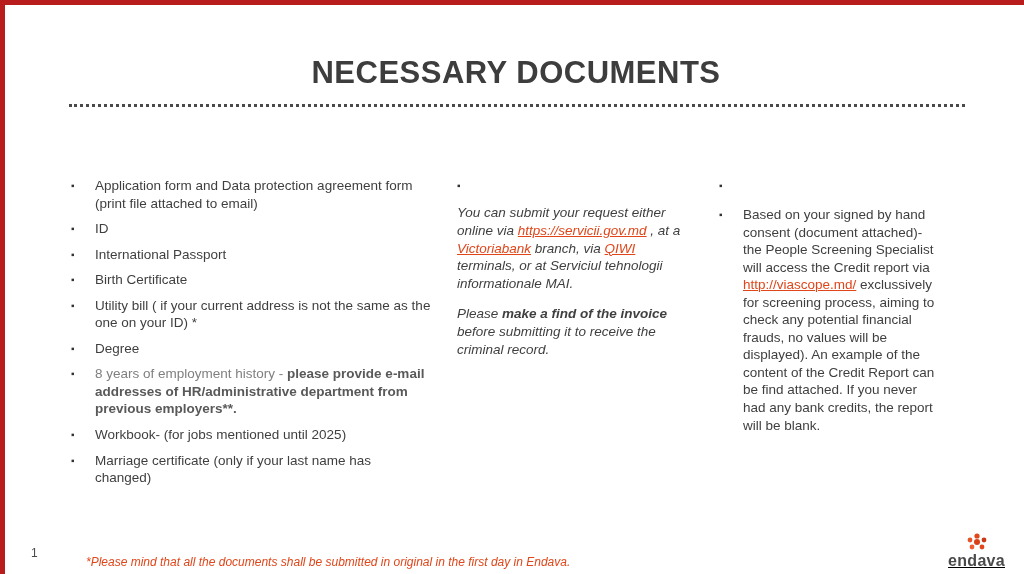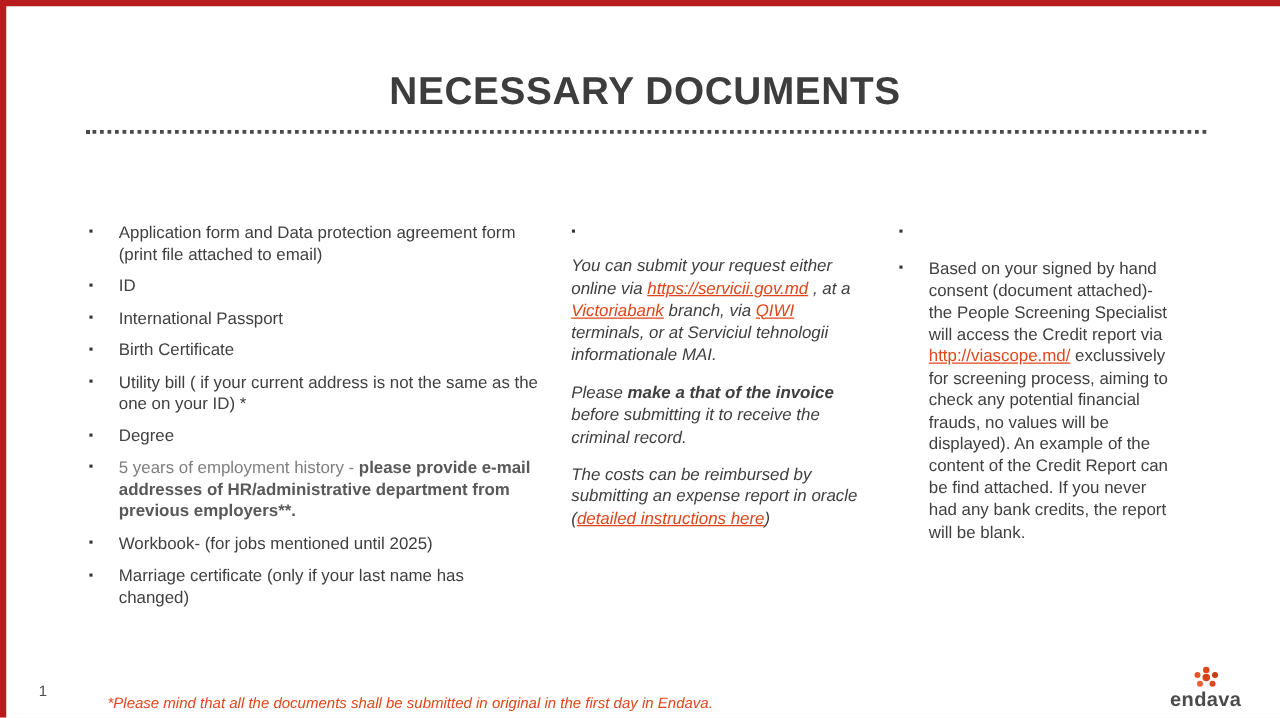--- a/index.html
+++ b/index.html
@@ -61,23 +61,24 @@
     margin-top: 12px;
   }
   .page-number {
     position: absolute;
     left: 26px; top: 541px;
     font-size: 12px;
     color: #4a4a4a;
   }
   .logo {
     position: absolute;
-    right: 34px; bottom: 8px;
+    right: 22px; bottom: 8px;
     text-align: center;
     line-height: 1;
+    text-decoration: underline;
   }
   .logo-mark { display: block; margin: 0 auto 1px auto; }
   .logo-text {
     font-size: 16px;
     color: #4a4a4a;
     letter-spacing: 0.3px;
     font-weight: bold;
   }
 </style>
 </head>
@@ -109,39 +110,38 @@
     <div class="li">
       <span class="mk">▪</span>
       <span class="tx">Utility bill ( if your current address is not the same as the one on your ID) *</span>
     </div>
     <div class="li">
       <span class="mk">▪</span>
       <span class="tx">Degree</span>
     </div>
     <div class="li">
       <span class="mk">▪</span>
-      <span class="tx"><span class="muted">5 years of employment history - </span><span class="boldtext">please provide e-mail addresses of HR/administrative department from previous employers**.</span></span>
+      <span class="tx"><span class="muted">8 years of employment history - </span><span class="boldtext">please provide e-mail addresses of HR/administrative department from previous employers**.</span></span>
     </div>
     <div class="li">
       <span class="mk">▪</span>
       <span class="tx">Workbook- (for jobs mentioned until 2025)</span>
     </div>
     <div class="li">
       <span class="mk">▪</span>
       <span class="tx">Marriage certificate (only if your last name has changed)</span>
     </div>
   </div>
 
   <div class="col col2">
     <div class="li">
       <span class="mk">▪</span>
     </div>
     <p class="ital"><span>You can submit your request either online via </span><a href="#" class="link">https://servicii.gov.md</a><span> , at a </span><a href="#" class="link">Victoriabank</a><span> branch, via </span><a href="#" class="link">QIWI</a><span> terminals, or at Serviciul tehnologii informationale MAI.</span></p>
-    <p class="ital"><span>Please </span><span class="bold-inline">make a that of the invoice</span><span> before submitting it to receive the criminal record.</span></p>
-    <p class="ital"><span>The costs can be reimbursed  by submitting an expense report in oracle (</span><a href="#" class="link">detailed instructions here</a><span>)</span></p>
+    <p class="ital"><span>Please </span><span class="bold-inline">make a find of the invoice</span><span> before submitting it to receive the criminal record.</span></p>
   </div>
 
   <div class="col col3">
     <div class="li">
       <span class="mk">▪</span>
     </div>
     <div class="li">
       <span class="mk">▪</span>
       <span class="tx"><span>Based on your signed by hand consent (document attached)- the People Screening Specialist will access the Credit report via </span><a href="#" class="link">http://viascope.md/</a><span> exclussively for screening process, aiming to check any potential financial frauds, no values will be displayed). An example of the content of the Credit Report can be find attached. If you never had any bank credits, the report will be blank.</span></span>
     </div>

